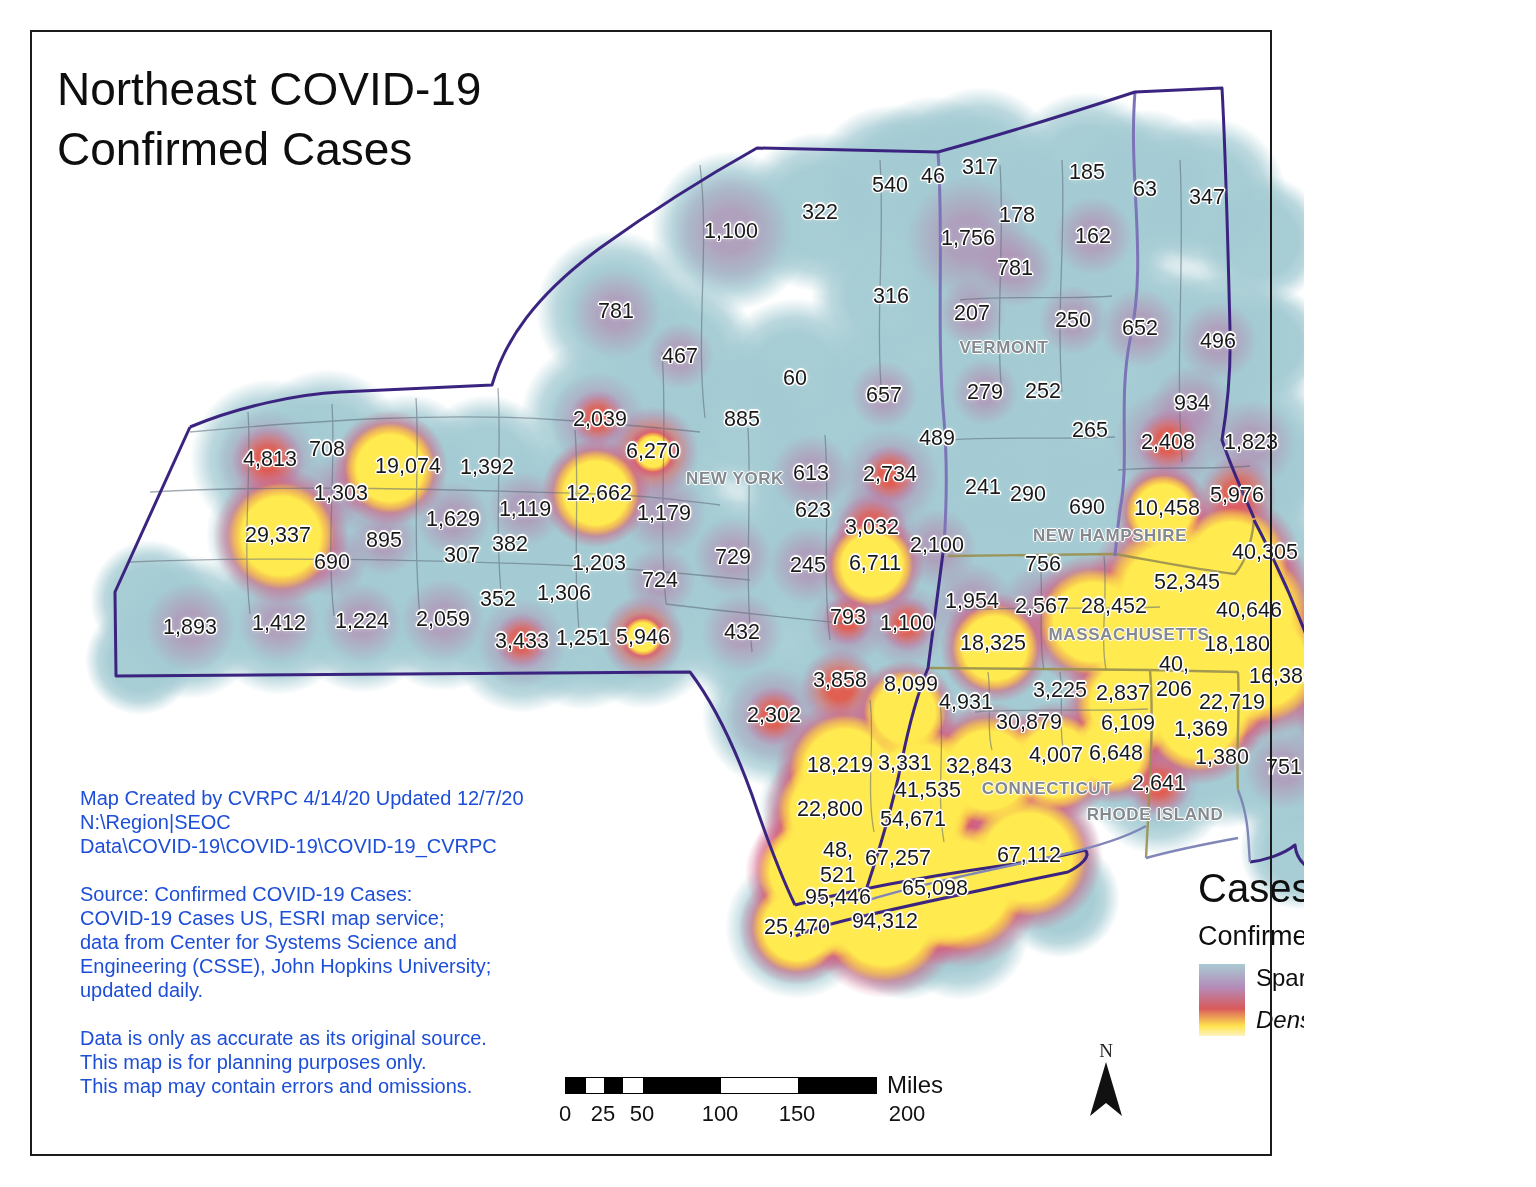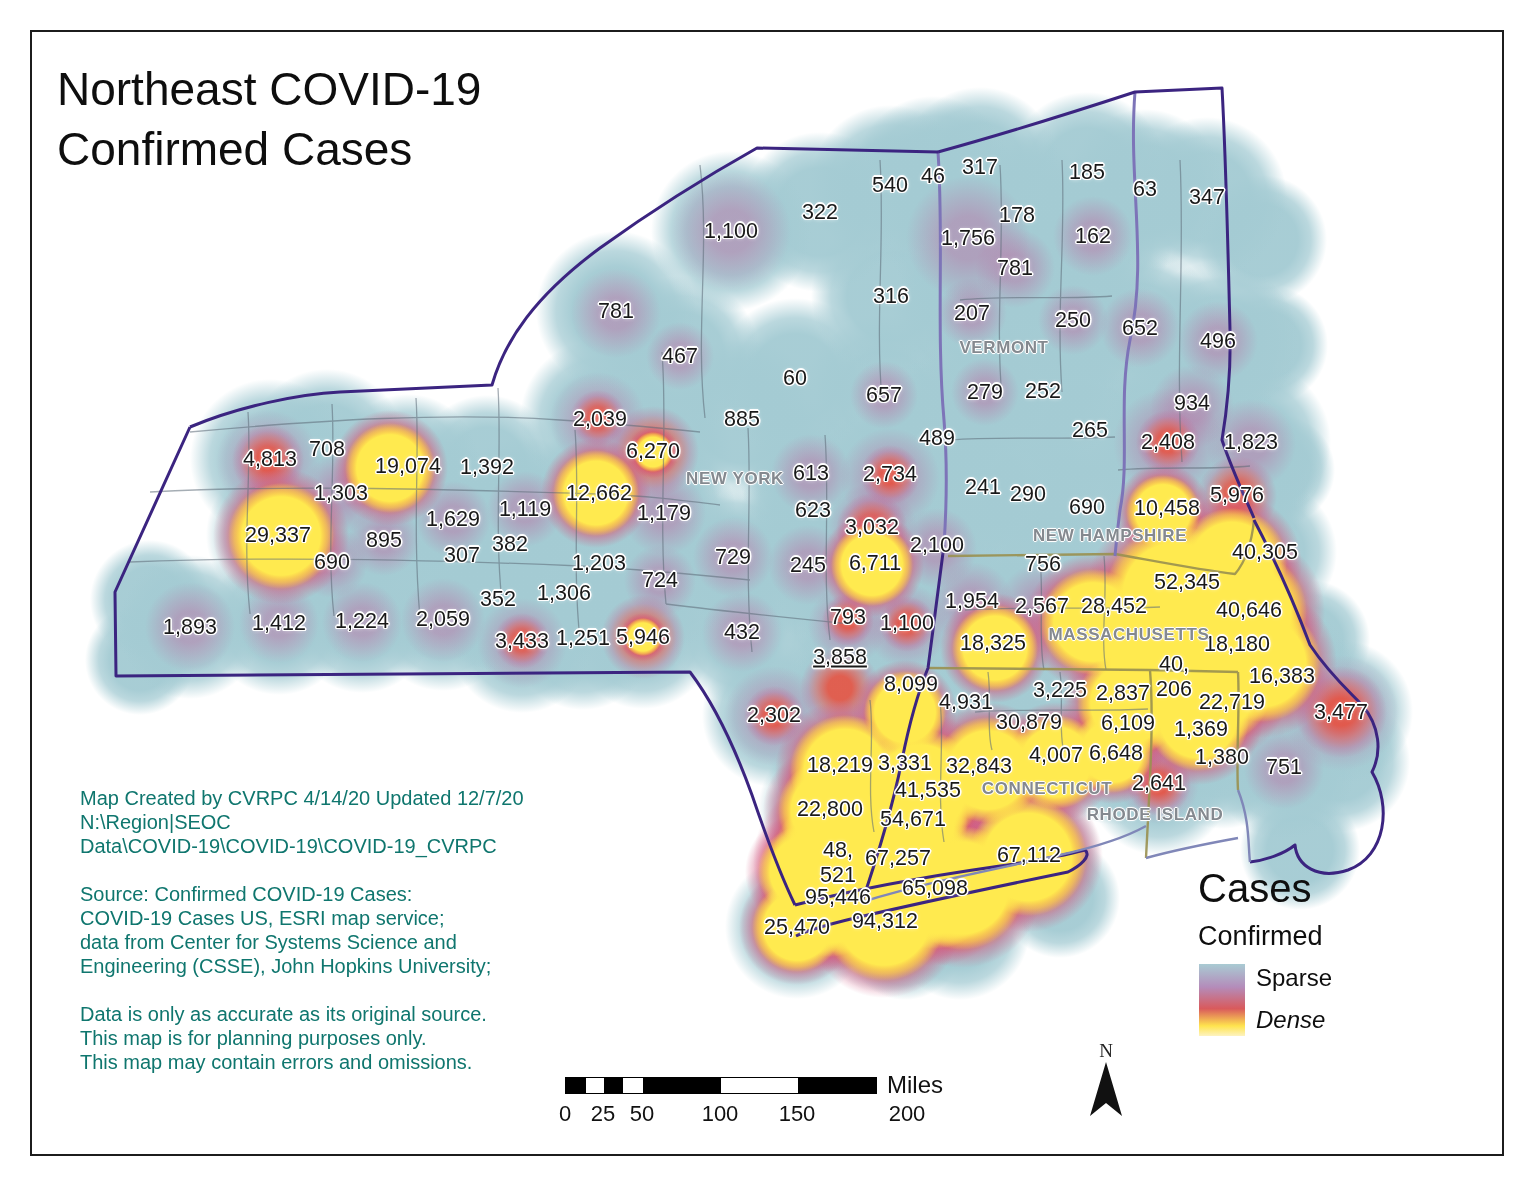--- a/index.html
+++ b/index.html
@@ -1,34 +1,34 @@
 <!DOCTYPE html>
 <html><head>
 <meta charset="utf-8">
 <style>
   html,body{margin:0;padding:0;background:#ffffff;}
-  .page{position:relative;width:1536px;height:1187px;background:#fff;overflow:hidden;
+  .page{position:relative;width:1304px;height:1187px;background:#fff;overflow:hidden;
         font-family:"Liberation Sans",sans-serif;}
   .page-border{position:absolute;left:30px;top:30px;right:32px;bottom:31px;
         border:2px solid #1c1c1c;pointer-events:none;z-index:40;}
   .layer{position:absolute;left:0;top:0;width:1536px;height:1187px;}
   #borders{z-index:10;}
   #labels{z-index:20;}
   .map-title{position:absolute;left:57px;top:60px;z-index:30;margin:0;
         font-size:46px;font-weight:400;color:#0e0e0e;line-height:1.3;letter-spacing:0;}
   .case-label{position:absolute;transform:translate(-50%,-50%);
         font-size:21.5px;font-weight:400;color:#191919;white-space:pre-line;
         text-align:center;line-height:25px;
         text-shadow:-1.5px 0 #fff,1.5px 0 #fff,0 -1.5px #fff,0 1.5px #fff,
         -1px -1px #fff,1px 1px #fff,-1px 1px #fff,1px -1px #fff,0 0 4px #fff;}
   .state-label{position:absolute;transform:translate(-50%,-50%);
         font-size:17px;font-weight:700;color:#84898f;letter-spacing:0.6px;
         text-shadow:-1px 0 #fff,1px 0 #fff,0 -1px #fff,0 1px #fff,0 0 3px #fff;}
   .credits{position:absolute;left:80px;top:786px;z-index:30;
-        font-size:20px;color:#0f766e;line-height:24px;}
+        font-size:20px;color:#1d4ed8;line-height:24px;}
   .credits .block{margin-bottom:24px;}
   .legend{position:absolute;left:1198px;top:866px;z-index:30;color:#0e0e0e;}
   .legend-title{font-size:40px;margin:0 0 10px 0;font-weight:400;}
   .legend-sub{font-size:27px;margin:0 0 12px 0;font-weight:400;}
   .legend-row{position:relative;}
   .legend-swatch{position:absolute;left:1px;top:0;width:46px;height:72px;}
   .legend-item-label{position:absolute;left:58px;font-size:24px;}
   .scalebar{position:absolute;left:565px;top:1077px;z-index:30;}
   .bar{position:relative;width:310px;height:15px;border:1.5px solid #000;background:#fff;}
   .bar .seg{position:absolute;top:0;height:100%;}
@@ -188,21 +188,21 @@
       <span class="case-label" style="left: 848px; top: 617px;">793</span>
       <span class="case-label" style="left: 907px; top: 623px;">1,100</span>
       <span class="case-label" style="left: 993px; top: 643px;">18,325</span>
       <span class="case-label" style="left: 1237px; top: 644px; text-align: right;">18,180</span>
       <span class="case-label" style="left: 522px; top: 641px;">3,433</span>
       <span class="case-label" style="left: 583px; top: 638px;">1,251</span>
       <span class="case-label" style="left: 643px; top: 637px;">5,946</span>
       <span class="case-label" style="left: 1174px; top: 677px;">40,
 206</span>
       <span class="case-label" style="left: 1282px; top: 676px;">16,383</span>
-      <span class="case-label" style="left: 840px; top: 657px; text-decoration: underline;">3,858</span>
+      <span class="case-label" style="left: 840px; top: 680px;">3,858</span>
       <span class="case-label" style="left: 774px; top: 715px;">2,302</span>
       <span class="case-label" style="left: 905px; top: 684px; padding-left: 12px;">8,099</span>
       <span class="case-label" style="left: 966px; top: 702px;">4,931</span>
       <span class="case-label" style="left: 1060px; top: 690px;">3,225</span>
       <span class="case-label" style="left: 1123px; top: 693px;">2,837</span>
       <span class="case-label" style="left: 1232px; top: 702px;">22,719</span>
       <span class="case-label" style="left: 1029px; top: 722px;">30,879</span>
       <span class="case-label" style="left: 1128px; top: 723px;">6,109</span>
       <span class="case-label" style="left: 1201px; top: 729px;">1,369</span>
       <span class="case-label" style="left: 1341px; top: 712px;">3,477</span>
@@ -237,20 +237,21 @@
     <div class="block" id="credits-created">
         <div>Map Created by CVRPC 4/14/20 Updated 12/7/20</div>
         <div>N:\Region|SEOC</div>
         <div>Data\COVID-19\COVID-19\COVID-19_CVRPC</div>
       </div>
     <div class="block" id="credits-source">
         <div>Source: Confirmed COVID-19 Cases:</div>
         <div>COVID-19 Cases US, ESRI map service;</div>
         <div>data from Center for Systems Science and</div>
         <div>Engineering (CSSE), John Hopkins University;</div>
+        <div>updated daily.</div>
       </div>
     <div class="block" id="credits-disclaimer">
         <div>Data is only as accurate as its original source.</div>
         <div>This map is for planning purposes only.</div>
         <div>This map may contain errors and omissions.</div>
       </div>
   </div>
 
   <div class="legend">
     <p class="legend-title">Cases</p>

